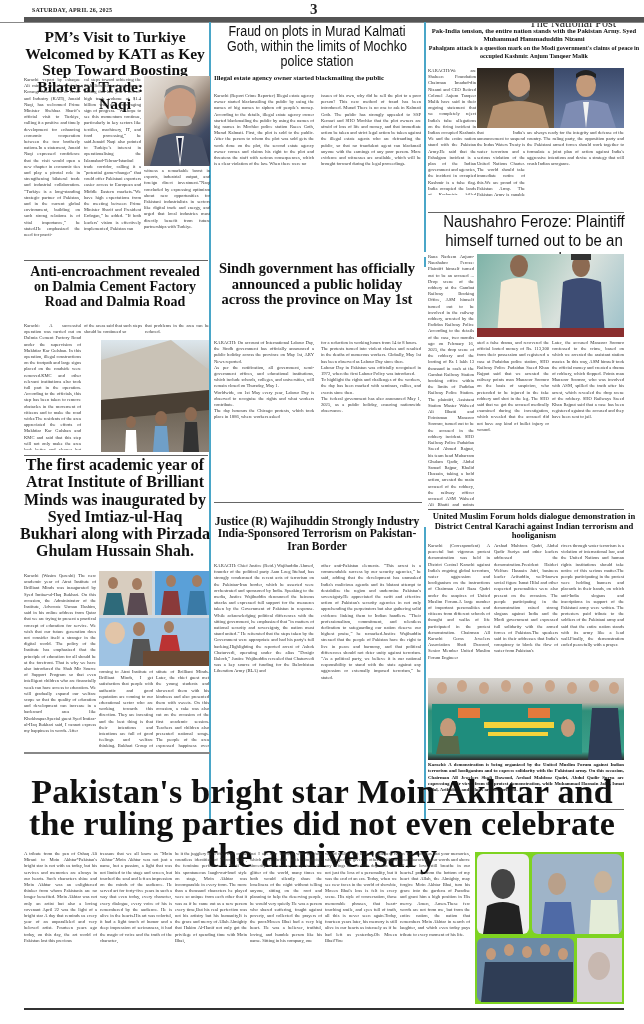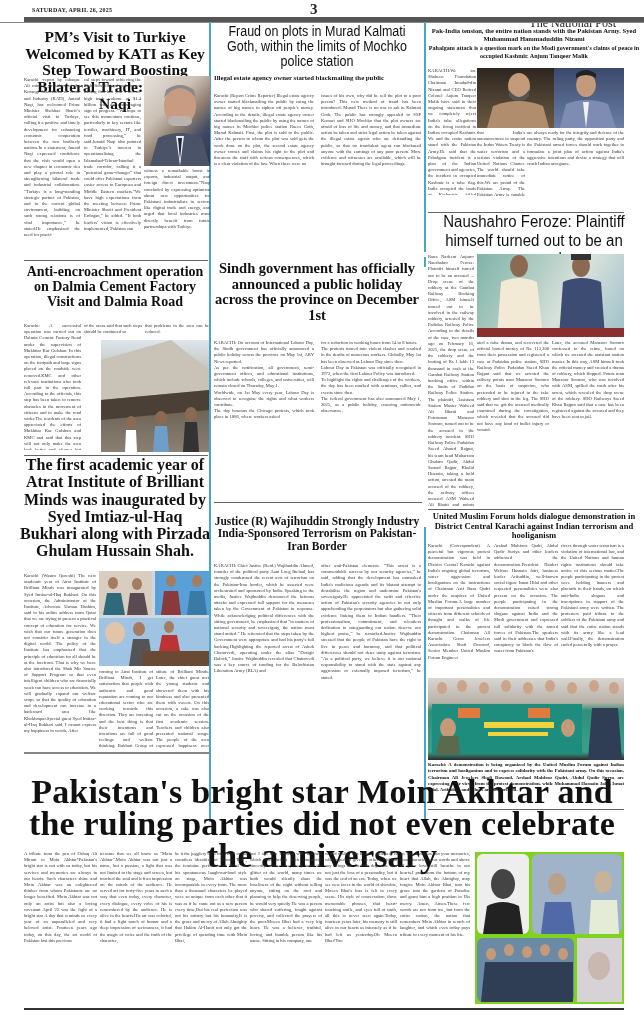--- a/index.html
+++ b/index.html
@@ -94,41 +94,41 @@
         <path d="M82 83 L86 28 Q104 20 124 28 L128 83Z" fill="#3d4c73"></path>
         <rect x="0" y="74" width="147" height="9" fill="#8a2e2e"></rect>
       </svg>
   </div>
   <div class="abs col" style="left:477px;top:340px;width:72px;height:166px">ated a false drama, and recovered the official looted money of Rs. 113,300 from their possession and registered a case at Padaidan police station, SHO Railway Police Padaidan Saeed Khan Rajput said that we arrested the railway points man Manzoor Soomro on the basis of suspicion, who pretended to be injured in the fake robbery and shot in the leg. The SHO said that we got the accused medically examined during the investigation, which revealed that the accused did not have any kind of bullet injury or wound.</div>
   <div class="abs col" style="left:552px;top:340px;width:72px;height:166px">Later, the accused Manzoor Soomro confessed to the crime, based on which we arrested the assistant station master. In this way, ASM himself took the official money and created a drama of robbery, which flopped. Points man Manzoor Soomro, who was involved with ASM, spilled the truth after his arrest, which revealed the drop scene of the robbery. SHO Railways Saeed Khan Rajput said that a case has been registered against the accused and they have been sent to jail.</div>
 </section>
 <div class="abs" style="left:428px;top:509px;width:196px;height:1px;background:#666"></div>
 
 <section>
-  <h1 class="abs hl" style="left:22px;top:264px;width:186px;font-size:14px">Anti-encroachment operation on Dalmia Cement Factory Visit and Dalmia Road</h1>
+  <h1 class="abs hl" style="left:22px;top:264px;width:186px;font-size:14px">Anti-encroachment revealed on Dalmia Cement Factory Road and Dalmia Road</h1>
   <div class="abs col" style="left:24px;top:323px;width:57px;height:127px">Karachi: A successful operation was carried out on Dalmia Cement Factory Road under the supervision of Mukhtiar Kar Gulshan. In this operation, illegal constructions on the footpath and large signs placed on the roadside were removed.KMC and other relevant institutions also took full part in the operation. According to the officials, this step has been taken to remove obstacles in the movement of citizens and to make the road wider.The residents of the area appreciated the efforts of Mukhtiar Kar Gulshan and KMC and said that this step will not only make the area look better and cleaner but will also improve the traffic flow. The residents</div>
   <div class="abs col" style="left:84px;top:323px;width:58px;height:14px">of the areas said that such steps should be continued so</div>
   <div class="abs col" style="left:145px;top:323px;width:64px;height:14px">that problems in the area can be reduced.</div>
   <div class="abs ph" style="left:101px;top:340px;width:108px;height:112px;background:linear-gradient(180deg,#dce6ec 0%,#b9b3a8 40%,#6c6254 60%,#8a8074 100%)">
     <svg width="108" height="112">
         <path d="M0 20 L70 0 L108 30 L108 50 L0 60Z" fill="#c9c2b6"></path>
         <path d="M0 60 L108 50 L108 70 L0 80Z" fill="#4a4035"></path>
         <ellipse cx="60" cy="78" rx="6" ry="7" fill="#8c6a52"></ellipse>
         <path d="M52 112 L54 86 L66 86 L68 112Z" fill="#6f9fc8"></path>
         <ellipse cx="90" cy="74" rx="6" ry="7" fill="#8c6a52"></ellipse>
         <path d="M82 112 L84 82 L96 82 L98 112Z" fill="#333"></path>
         <ellipse cx="30" cy="82" rx="5" ry="6" fill="#8c6a52"></ellipse>
         <path d="M24 112 L25 90 L35 90 L36 112Z" fill="#fff"></path>
       </svg>
   </div>
 </section>
 <div class="abs" style="left:24px;top:455px;width:184px;height:1px;background:#666"></div>
 
 <section>
-  <h1 class="abs hl" style="left:212px;top:261px;width:210px;font-size:14.5px">Sindh government has officially announced a public holiday across the province on December 1st</h1>
+  <h1 class="abs hl" style="left:212px;top:261px;width:210px;font-size:14.5px">Sindh government has officially announced a public holiday across the province on May 1st</h1>
   <div class="abs col" style="left:214px;top:340px;width:100px;height:95px;white-space:pre-line">KARACHI: On account of International Labour Day, the Sindh government has officially announced a public holiday across the province on May 1st, ARY News reported.
 As per the notification, all government, semi-government offices, and educational institutions, which include schools, colleges, and universities, will remain closed on Thursday, May 1.
 Worldwide, on 1st May every year, Labour Day is observed to recognise the rights and what workers contribute.
 The day honours the Chicago protests, which took place in 1886, where workers asked</div>
   <div class="abs col" style="left:321px;top:340px;width:100px;height:95px;white-space:pre-line">for a reduction in working hours from 14 to 8 hours.
 The protests turned into violent clashes and resulted in the deaths of numerous workers. Globally, May 1st has been observed as Labour Day since then.
 Labour Day in Pakistan was officially recognised in 1972, when the first Labour Policy was introduced.
 To highlight the rights and challenges of the workers, the day has been marked with seminars, rallies, and events since then.
 The federal government has also announced May 1, 2025, as a public holiday, ensuring nationwide observance.</div>
 </section>

